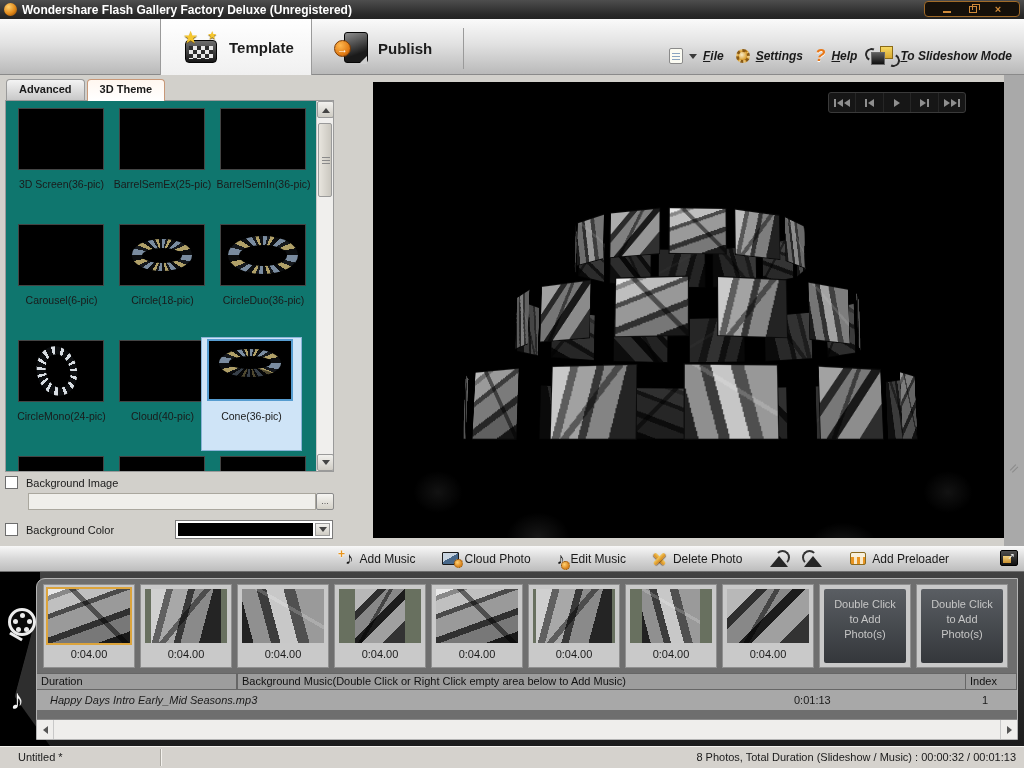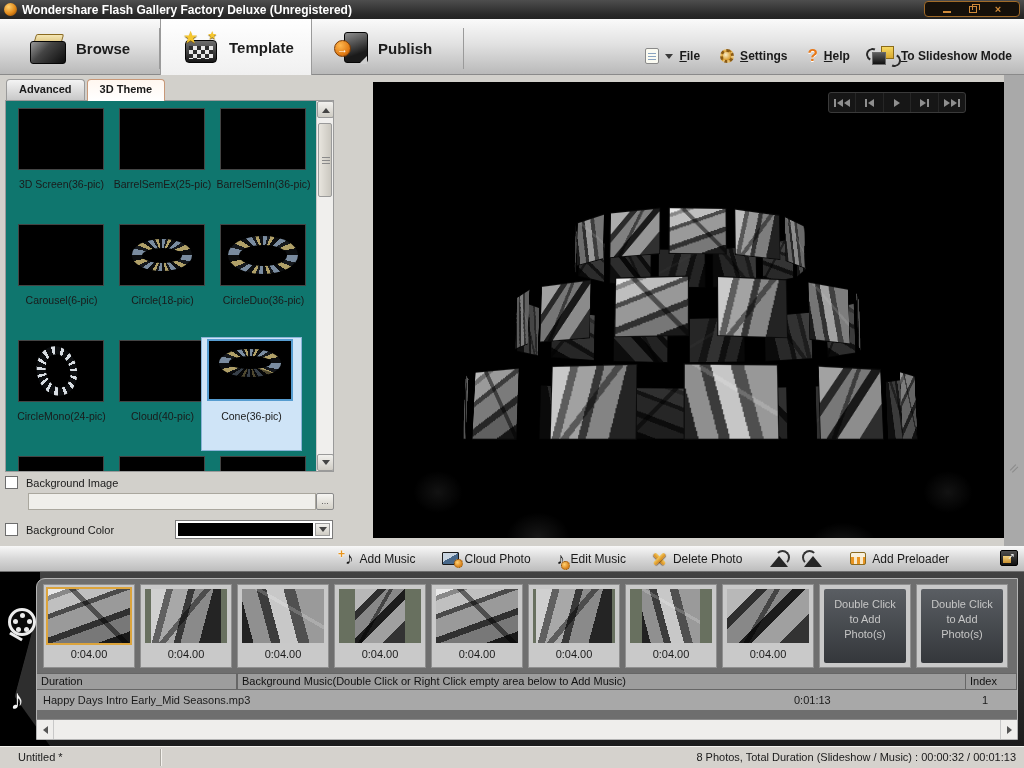--- a/index.html
+++ b/index.html
@@ -44,21 +44,21 @@
   .ic-publish{width:34px;height:33px;position:relative;}
   .ic-publish .page{position:absolute;right:0;top:0;width:24px;height:31px;border-radius:3px;
         background:linear-gradient(160deg,#8e8e8e,#1a1a1a 70%);border:1px solid #060606;}
   .ic-publish .fold{position:absolute;right:1px;bottom:1px;width:0;height:0;
         border-left:8px solid transparent;border-bottom:8px solid #cfcfcf;}
   .ic-publish .circ{position:absolute;left:0;top:8px;width:17px;height:17px;border-radius:50%;
         background:radial-gradient(circle at 35% 30%,#ffb850,#e07a14 65%,#8a4208);border:1px solid #7a3c06;
         color:#fff;font-size:11px;font-weight:bold;text-align:center;line-height:16px;}
 
   
-  .menurow{position:absolute;right:12px;top:22px;height:30px;display:flex;align-items:center;gap:20px;}
+  .menurow{position:absolute;right:12px;top:22px;height:30px;display:flex;align-items:center;gap:12px;font-style:italic;}
   .mitem{display:flex;align-items:center;gap:6px;cursor:default;}
   .mitem .lbl{display:inline-block;font-size:12px;font-weight:bold;color:#1a1a1a;}
   .mitem .lbl::first-letter{text-decoration:underline;}
   .ic-file{width:14px;height:16px;background:#fbfbf2;border:1px solid #8a8a8a;border-radius:2px;position:relative;}
   .ic-file::after{content:"";position:absolute;left:2px;right:2px;top:3px;bottom:3px;
         background:repeating-linear-gradient(0deg,#8aa4c0 0 1px,transparent 1px 3px);}
   .caret{width:0;height:0;border:4px solid transparent;border-top:5px solid #3a3a3a;margin-top:4px;}
   .ic-gear{width:14px;height:14px;border-radius:50%;border:3px dotted #8a5a14;
         background:radial-gradient(circle at 35% 35%,#f8ecc8,#daa034 70%,#8a5a14);}
   .ic-help{color:#e87818;font-size:17px;font-weight:bold;text-shadow:0 1px 0 #fff;}
@@ -223,21 +223,21 @@
   .pimg{margin:4px 4px 0 4px;height:54px;background:#68705f;display:flex;justify-content:center;overflow:hidden;}
   .pph{height:100%;}
   .pcell.psel .pimg{outline:2px solid #dca43c;}
   .pdur{text-align:center;font-size:11px;color:#1a1a1a;line-height:23px;}
   .phbox{flex:1;margin:4px;border-radius:2px;background:linear-gradient(#5a5e63,#34373b);
          color:#c6c6c6;font-size:11px;text-align:center;padding:8px 6px 0;line-height:15px;}
   .mhead{display:flex;height:17px;background:#9d9d9d;}
   .mh{font-size:11px;color:#111;padding:1px 4px;border:1px solid #666;white-space:nowrap;overflow:hidden;}
   .mh.name{flex:1;} .mh.dur{width:200px;border-left:none;} .mh.idx{width:51px;border-left:none;}
   .mrows .mrow{display:flex;height:20px;background:#a8a8a8;align-items:center;font-size:11px;}
-  .mc.name{flex:1;padding-left:6px;} .mc.dur{width:200px;padding-left:28px;} .mc.idx{width:51px;padding-left:16px;}
+  .mc.name{flex:1;padding-left:13px;font-style:italic;} .mc.dur{width:200px;padding-left:28px;} .mc.idx{width:51px;padding-left:16px;}
   .hscroll{height:20px;margin-top:auto;background:#efeeec;border-top:1px solid #8a8a8a;display:flex;align-items:center;}
   .harrow{width:16px;height:100%;display:flex;align-items:center;justify-content:center;}
   .tri-left{width:0;height:0;border:4px solid transparent;border-right:5px solid #555;border-left:none;}
   .tri-right{width:0;height:0;border:4px solid transparent;border-left:5px solid #555;border-right:none;}
   .htrack{flex:1;height:100%;border-left:1px solid #c8c8c8;border-right:1px solid #c8c8c8;}
 
   
   .statusbar{position:absolute;left:0;top:746px;width:1024px;height:22px;background:#d5d2cd;
              border-top:1px solid #f4f2ee;font-size:11px;}
   .st-left{position:absolute;left:18px;top:4px;}
@@ -253,25 +253,20 @@
     <div class="appicon"></div>
     <div class="apptitle">Wondershare Flash Gallery Factory Deluxe (Unregistered)</div>
     <div class="winctl">
       <div class="wmin"></div>
       <div class="wmax"></div>
       <div class="wclose">×</div>
     </div>
   </div>
 
   <div class="toolbar">
-    <div class="maintab first">
-      <div class="ic-folder"></div>
-      <div class="mtlabel">Browse</div>
-      <div class="tsep"></div>
-    </div>
     <div class="maintab second active">
       <div class="ic-template">
         <div class="body"></div>
           <div class="checker"></div>
         <span class="st1">★</span>
           <span class="st2">★</span>
       </div>
       <div class="mtlabel">Template</div>
     </div>
     <div class="maintab third">

